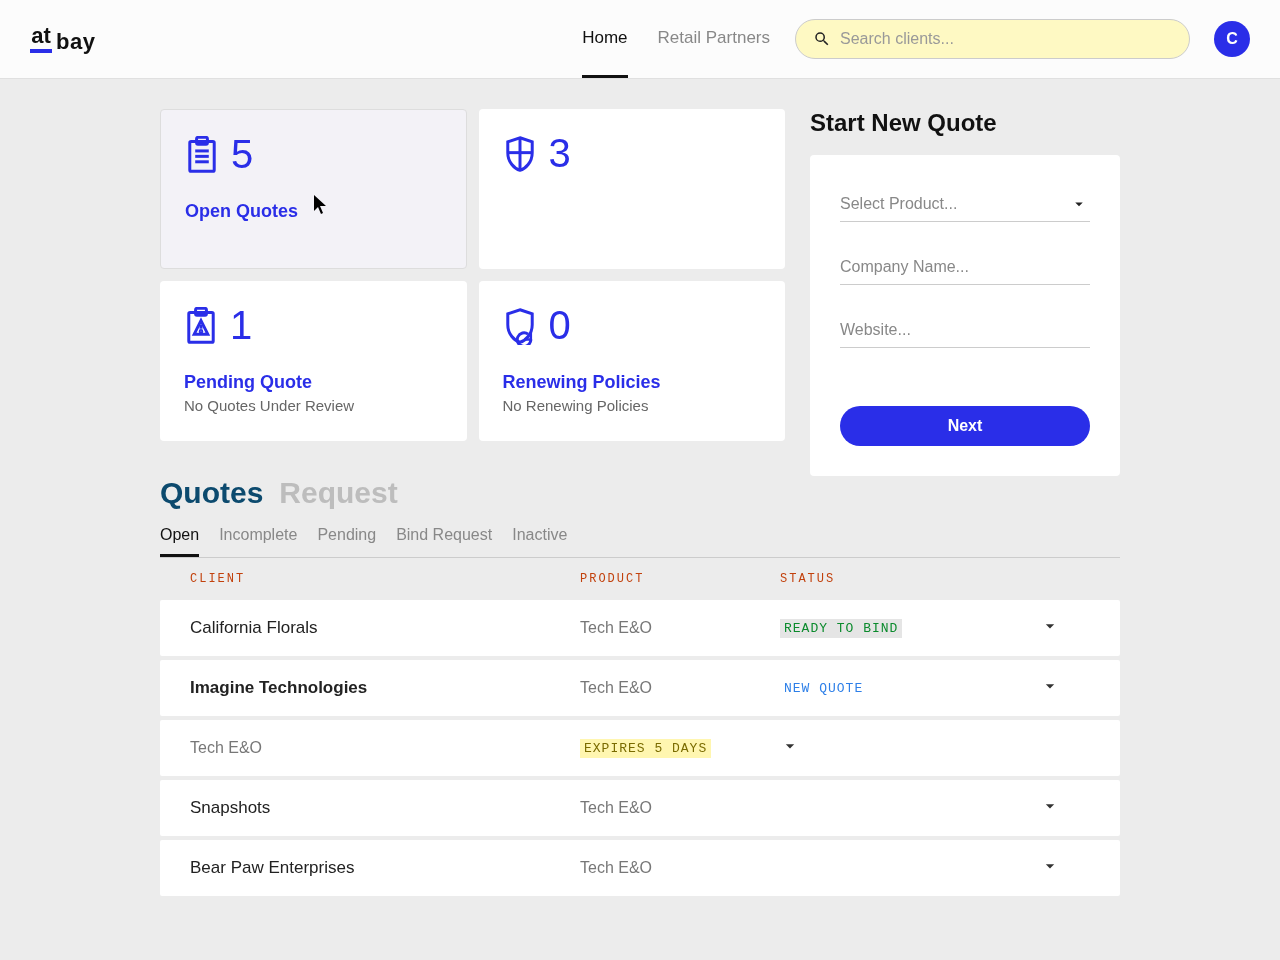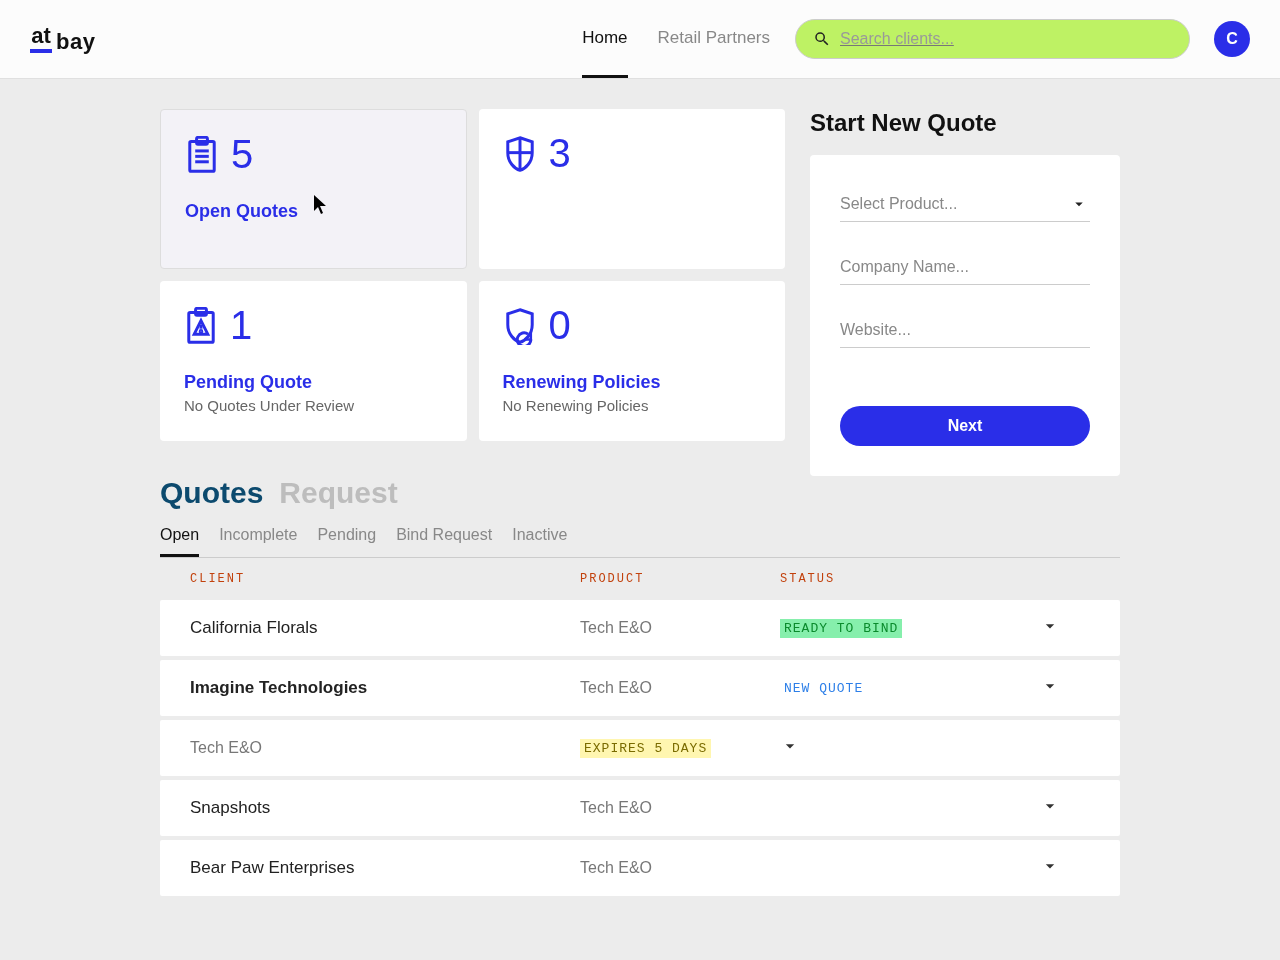--- a/index.html
+++ b/index.html
@@ -64,22 +64,21 @@
     fill: #222;
   }
   .search-input {
     width: 100%;
     height: 40px;
     border-radius: 20px;
     border: 1px solid #ccc;
     padding: 0 20px 0 44px;
     font-size: 16px;
     color: #777;
-    background: #bef264;
-    text-decoration: underline;
+    background: #fef9c3;
   }
   .search-input::placeholder { color: #999; }
   .avatar {
     width: 36px; height: 36px;
     background: #2a2ee8;
     color: #fff;
     border-radius: 50%;
     display: flex;
     align-items: center;
     justify-content: center;
@@ -233,21 +232,21 @@
   .trow .client { font-size: 17px; color:#222; }
   .trow.bold .client { font-weight: 700; }
   .trow .product { color:#777; font-size: 16px; }
   .status-badge {
     font-family: "Courier New", monospace;
     font-size: 13px;
     letter-spacing: 1px;
     padding: 2px 4px;
     display: inline-block;
   }
-  .status-green  { color:#0a8a2c; background:#86efac; }
+  .status-green  { color:#0a8a2c; background:#e5e5e5; }
   .status-blue   { color:#2d7fe8; }
   .status-yellow { color:#7a6b00; background:#fff6b0; }
   .row-chevron svg { width:20px; height:20px; fill:#333; }
 
   .cursor-arrow {
     position: absolute;
     left: 313px;
     top: 195px;
     width: 14px; height: 20px;
     pointer-events: none;

